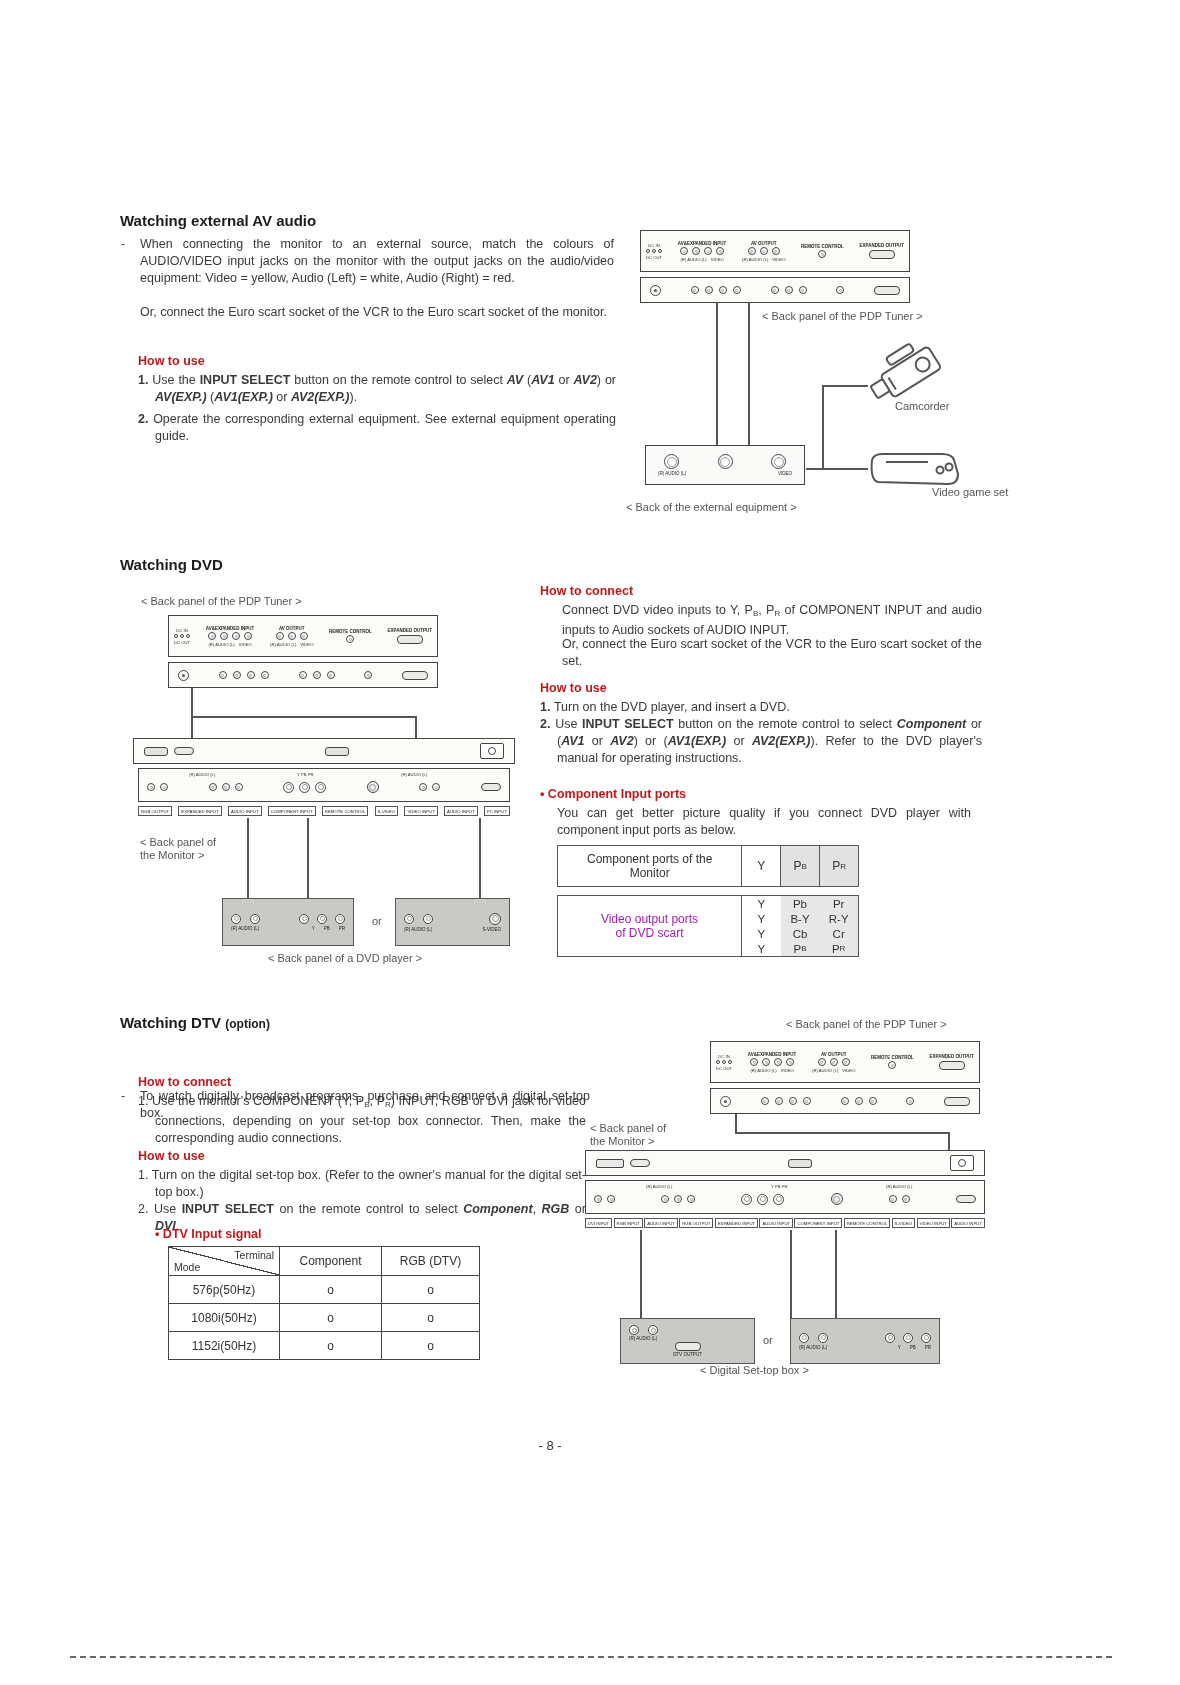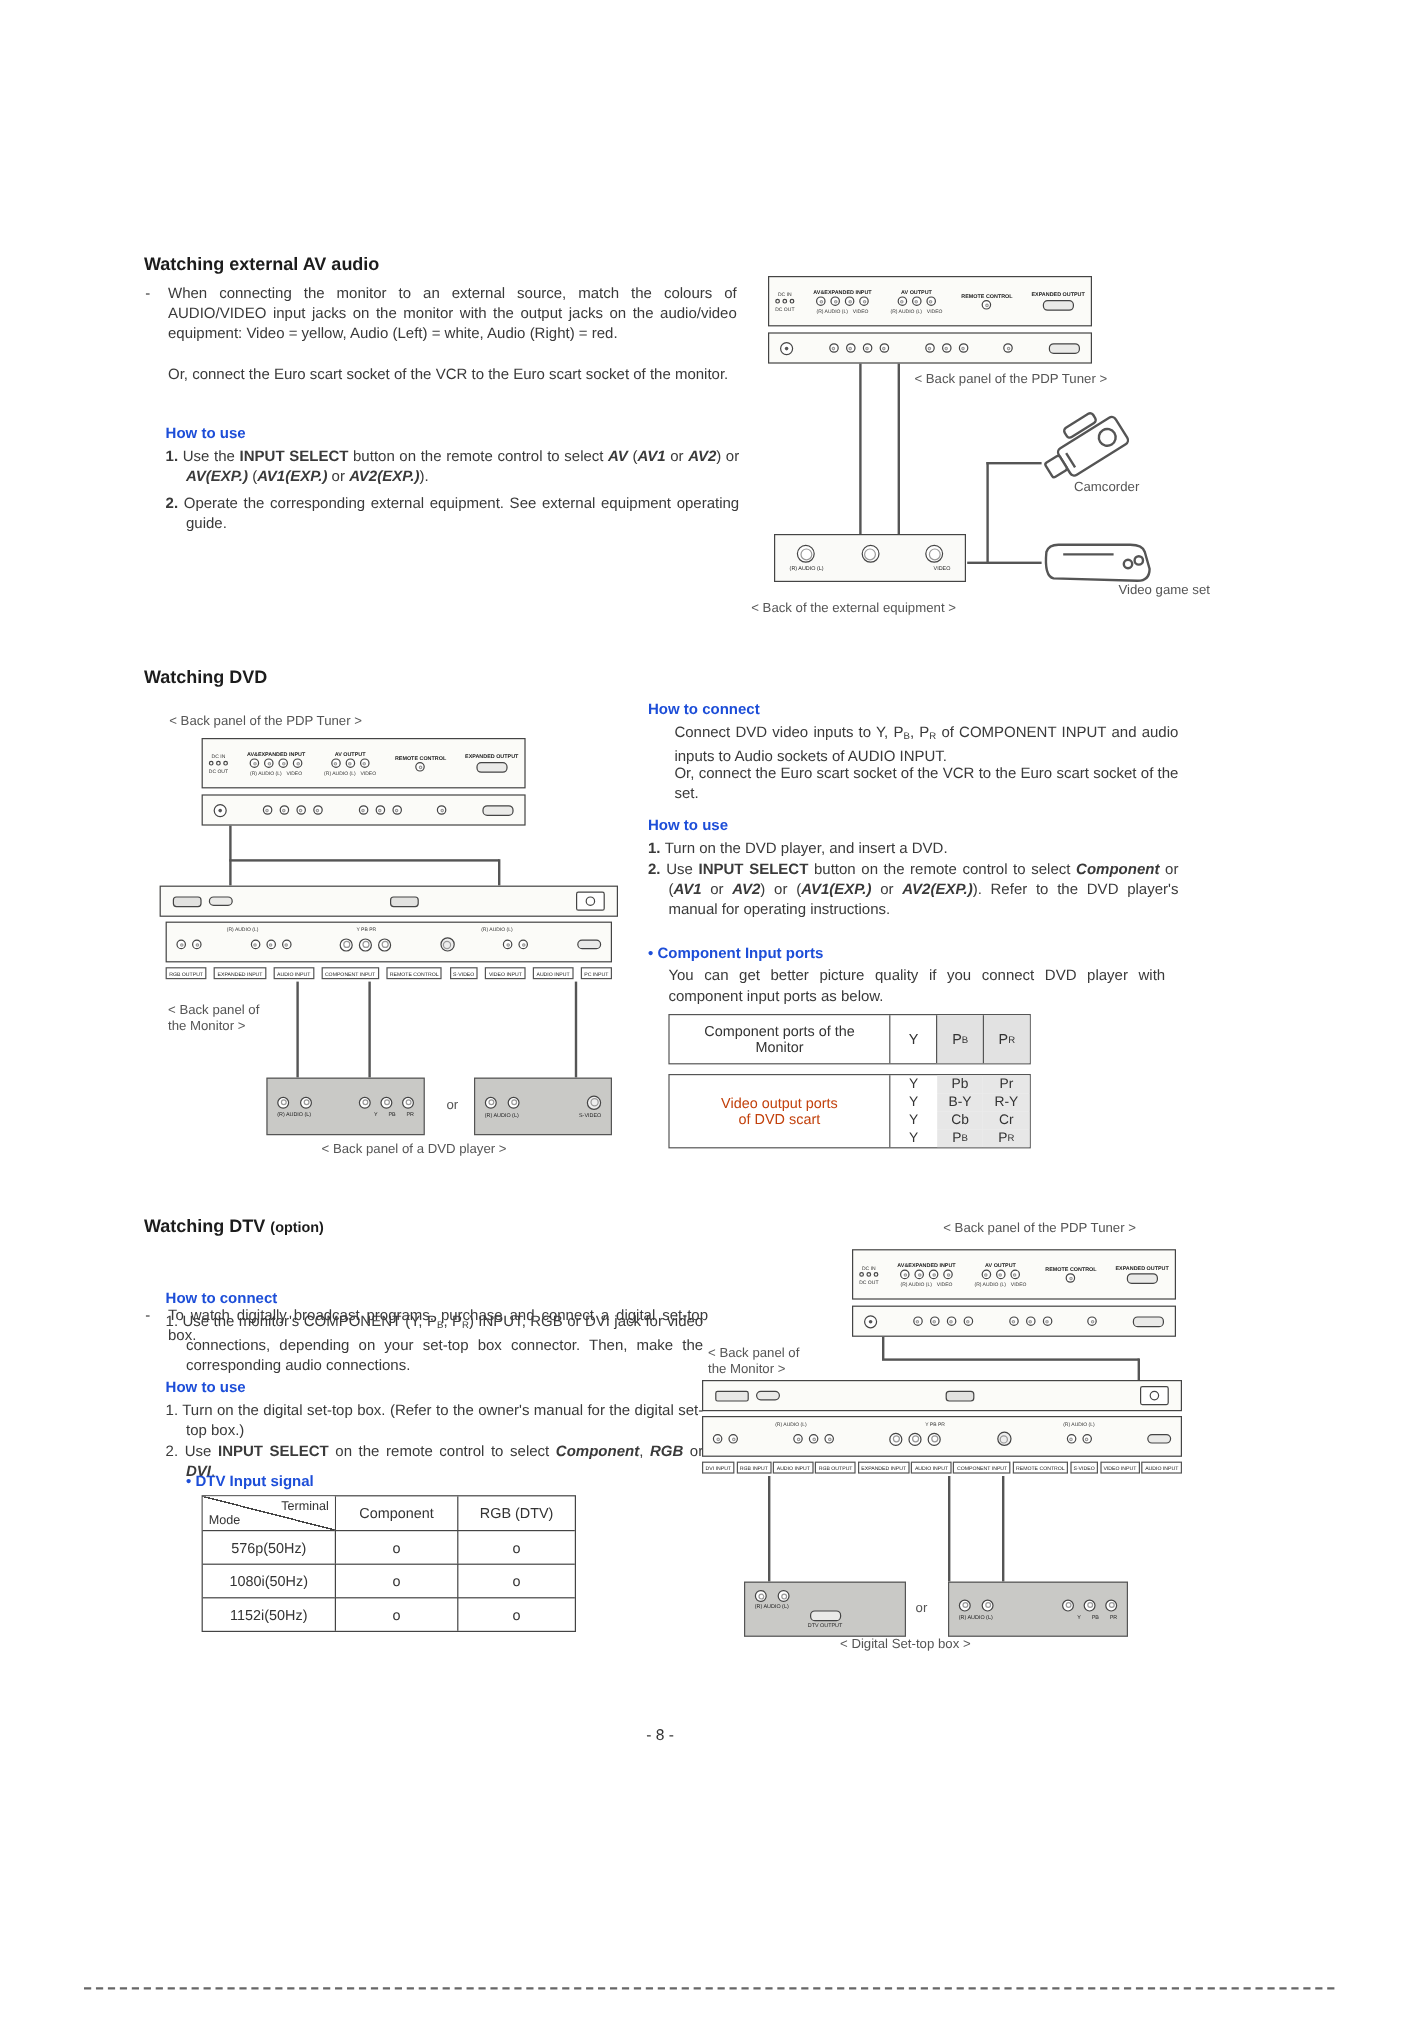--- a/index.html
+++ b/index.html
@@ -2,21 +2,21 @@
 <html><head>
 <meta charset="utf-8">
 <style>
   * { margin:0; padding:0; box-sizing:border-box; }
   html,body { background:#e9e9e9; }
   .page { position:relative; width:1180px; height:1685px; margin:0 auto; background:#ffffff;
           font-family:"Liberation Sans", sans-serif; color:#3a3a3a; overflow:hidden; }
   .abs { position:absolute; }
   .h2 { position:absolute; font-size:15px; font-weight:700; color:#1c1c1c; white-space:nowrap; }
   .h2 .opt { font-size:12px; }
-  .h3 { position:absolute; font-size:12.5px; font-weight:700; color:#1d4ed8; white-space:nowrap; }
+  .h3 { position:absolute; font-size:12.5px; font-weight:700; color:#b91c1c; white-space:nowrap; }
   .txt { position:absolute; font-size:12.5px; line-height:17px; color:#3a3a3a; text-align:justify; }
   .b { font-weight:700; } .i { font-style:italic; }
   .sub { font-size:8px; vertical-align:-2px; }
   .hang { padding-left:17px; text-indent:-17px; }
   .dashp { padding-left:20px; position:relative; }
   .dashp > .dash { position:absolute; left:1px; top:0; }
   .cap { position:absolute; font-size:11px; color:#555; white-space:nowrap; line-height:12.5px; }
   .ln { position:absolute; background:#555; }
 
   
@@ -71,21 +71,21 @@
 
   .extpanel { position:absolute; width:160px; height:40px; border:1.5px solid #444; background:#fafaf8;
               display:flex; flex-direction:column; justify-content:center; padding:3px 12px; gap:2px; }
 
   
   .t1 { position:absolute; left:557px; top:845px; width:302px; height:42px; border:1.2px solid #555; display:flex; background:#fff; }
   .t1 .tl { width:184px; display:flex; flex-direction:column; align-items:center; justify-content:center; font-size:12px; line-height:14px; color:#333; }
   .t1 .tc { width:39px; border-left:1px solid #555; display:flex; align-items:center; justify-content:center; font-size:12px; color:#333; }
   .shade { background:#e2e2e2; }
   .t2 { position:absolute; left:557px; top:895px; width:302px; height:62px; border:1.2px solid #555; display:flex; background:#fff; }
-  .t2 .tl { width:184px; border-right:1px solid #555; display:flex; flex-direction:column; align-items:center; justify-content:center; font-size:12px; line-height:14px; color:#c2410c; }
+  .t2 .tl { width:184px; border-right:1px solid #555; display:flex; flex-direction:column; align-items:center; justify-content:center; font-size:12px; line-height:14px; color:#a21caf; }
   .t2 .vals { flex:1; display:grid; grid-template-columns:1fr 1fr 1fr; grid-auto-rows:1fr; }
   .t2 .vc { display:flex; align-items:center; justify-content:center; font-size:11.5px; color:#333; }
   .csh { background:#e7e7e7; }
 
   
   .dt { position:absolute; left:168px; top:1246px; width:312px; border:1.5px solid #444; display:grid;
         grid-template-columns:110px 102px 98px; grid-template-rows:28px 28px 28px 28px; background:#fff; }
   .dt .cell { display:flex; align-items:center; justify-content:center; font-size:12px; color:#333; }
   .dt .bl { border-left:1px solid #444; } .dt .bt { border-top:1px solid #444; }
   .corner { position:relative;

